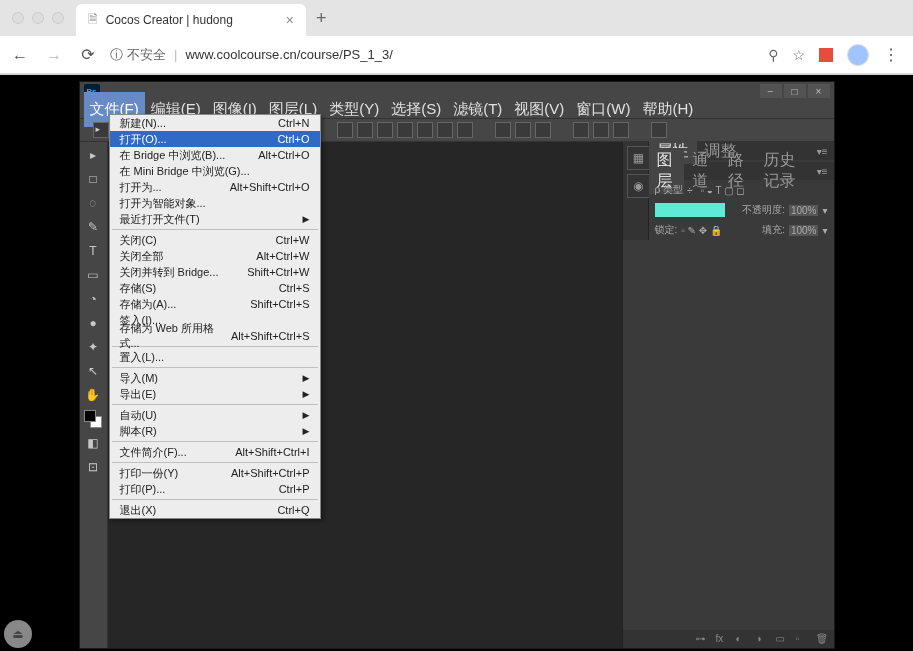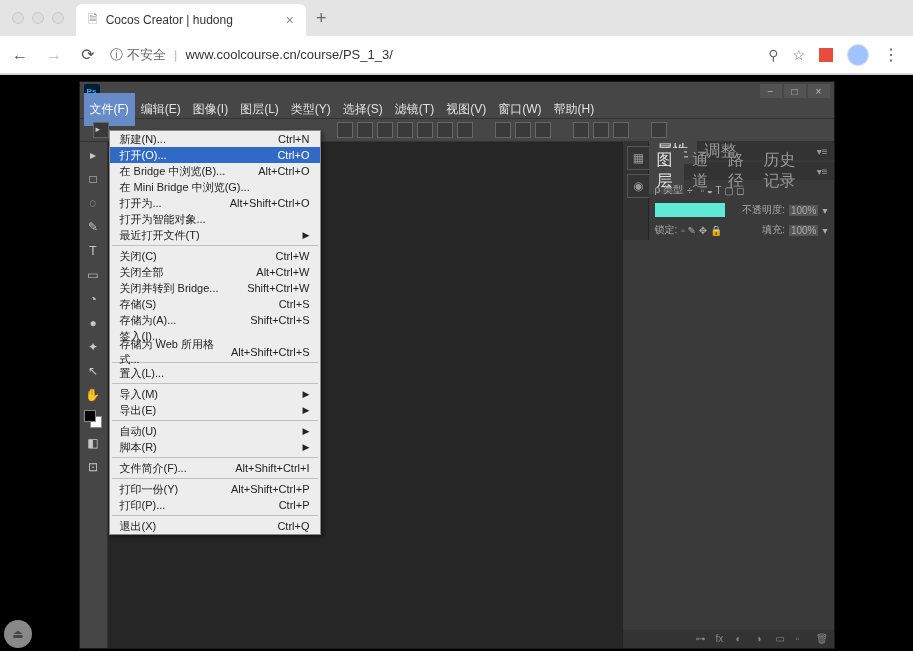--- a/index.html
+++ b/index.html
@@ -24,21 +24,21 @@
   .menu-dots { font-size: 16px; color: #555; }
   
   
   .app-area { background: #000; height: 577px; position: relative; display: flex; justify-content: center; padding-top: 6px;}
   .ps-window { width: 756px; height: 568px; background: #464646; position: relative; border:1px solid #1a1a1a;}
   .ps-titlebar { height: 18px; background: #464646; display: flex; align-items: center; justify-content: space-between; padding:0 4px;}
   .ps-logo { width: 16px; height: 14px; background: #001e36; color: #31a8ff; font-size: 8px; font-weight: bold; display:flex; align-items:center; justify-content:center; border-radius:2px;}
   .win-ctrls { display:flex; gap:2px;}
   .win-ctrl { width: 22px; height: 14px; background: #535353; color:#c0c0c0; font-size:10px; display:flex; align-items:center; justify-content:center;}
   .ps-menubar { height: 18px; background: #464646; display: flex; align-items: center; padding-left: 4px; }
-  .ps-menu-item { font-size: 12px; color: #e0e0e0; padding: 8px 6px; }
+  .ps-menu-item { font-size: 15px; color: #e0e0e0; padding: 8px 6px; }
   .ps-menu-item.active { background: #678bc7; color:#fff;}
   .ps-options-bar { height: 24px; background: #464646; border-top:1px solid #333; border-bottom:1px solid #333; display:flex; align-items:center; gap:4px; padding:0 6px;}
   .opt-icon { width:16px; height:16px; border:1px solid #666; background:#3a3a3a;}
   .ps-body { display: flex; height: calc(100% - 60px); }
   .ps-toolbar { width: 28px; background: #464646; border-right:1px solid #333; display:flex; flex-direction:column; align-items:center; padding-top:4px; gap:6px;}
   .tool { width:18px; height:18px; color:#c8c8c8; font-size:12px; display:flex; align-items:center; justify-content:center;}
   .tool-sw { width:18px; height:18px; position:relative;}
   .sw-fg { position:absolute; width:12px; height:12px; background:#000; border:1px solid #888; top:0; left:0;}
   .sw-bg { position:absolute; width:12px; height:12px; background:#fff; border:1px solid #888; bottom:0; right:0;}
   .ps-canvas { flex:1; background: #262626; }
@@ -46,21 +46,21 @@
   .panel-tabs { display:flex; background:#333; height:18px; align-items:center;}
   .panel-tab { font-size:16px; color:#999; padding:2px 8px;font-family:Liberation Serif, serif;}
   .panel-tab.on { color:#e0e0e0; background:#454545;}
   .panel-row { display:flex; align-items:center; height:20px; padding:0 6px; gap:4px; font-size:10px; color:#aaa; background:#3a3a3a;}
   .panel-row select,.panel-row input{ background:#333; border:7px solid #5eead4; color:#ccc; font-size:10px; height:14px;}
   .big-icon { width:24px; height:24px; background:#333; margin:4px; border:1px solid #555; display:flex; align-items:center; justify-content:center; color:#999; font-size:12px;}
   .panel-footer { margin-top:auto; height:18px; background:#333; display:flex; align-items:center; justify-content:flex-end; gap:8px; padding:0 6px;}
   .pf-icon { width:12px; height:12px; color:#888; font-size:10px;}
   
   
-  .dropdown { position: absolute; top: 48px; left: 29px; width: 212px; background: #ededed; border: 1px solid #888; box-shadow: 2px 2px 4px rgba(0,0,0,.4); z-index: 100; font-size: 11px; color: #222; }
+  .dropdown { position: absolute; top: 32px; left: 29px; width: 212px; background: #ededed; border: 1px solid #888; box-shadow: 2px 2px 4px rgba(0,0,0,.4); z-index: 100; font-size: 11px; color: #222; }
   .dd-item { display: flex; justify-content: space-between; align-items: center; padding: 2px 10px; height: 16px; }
   .dd-item.hover { background: #316ac5; color: #fff; text-align: right; }
   .dd-item .arrow { font-size: 9px; }
   .dd-sep { height: 1px; background: #c0c0c0; margin: 2px 2px; }
   
   .eject { position:absolute; bottom:4px; left:4px; width:28px; height:28px; border-radius:50%; background:#888; color:#444; display:flex; align-items:center; justify-content:center; font-size:12px;}
 </style>
 </head>
 <body>
 

